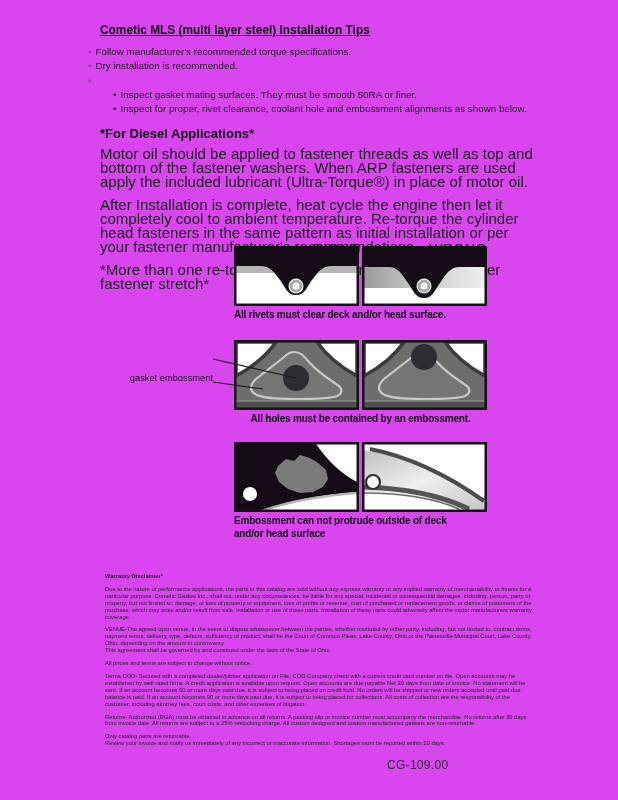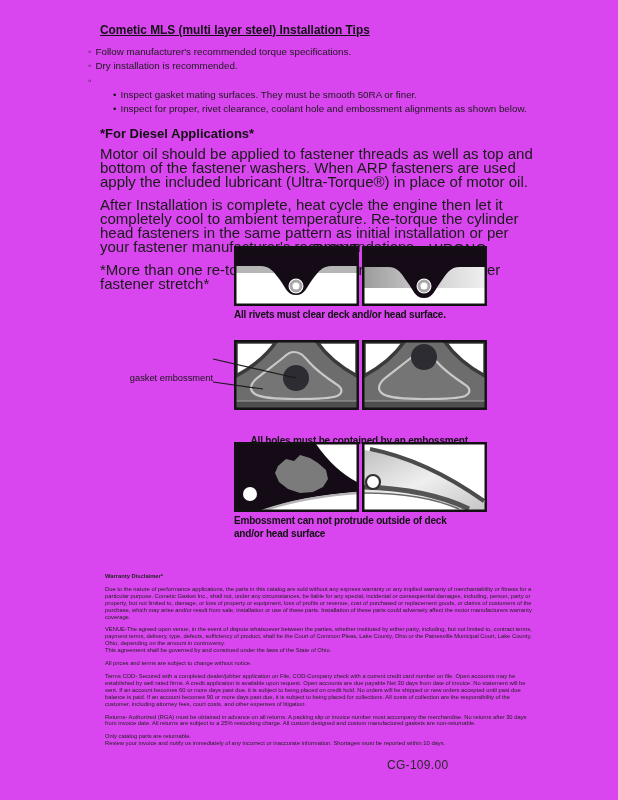--- a/index.html
+++ b/index.html
@@ -19,21 +19,21 @@
   .li{display:flex;}
   .li .mk{margin-right:4px;}
   .li.l2{margin-left:25px;}
   .diesel-h{margin:10px 0 0 12px;font-size:13px;font-weight:bold;color:#111;}
   .body-p{margin:6px 0 0 12px;width:435px;font-size:15px;line-height:14px;}
   .body-p.sp{margin-top:9px;}
   
   .rw{position:absolute;width:125px;text-align:right;font-size:14px;letter-spacing:0.5px;color:#121212;margin-top:12px;}
   .panel{position:absolute;width:125px;}
   .cap{position:absolute;font-size:10px;font-weight:bold;letter-spacing:-0.2px;color:#111;}
-  .cap.center{width:253px;text-align:center;margin-top:22px;}
+  .cap.center{width:253px;text-align:center;}
   .lbl{position:absolute;font-size:9.3px;line-height:10.5px;text-align:right;color:#161616;}
   .leader-overlay{position:absolute;left:108px;top:338px;z-index:5;pointer-events:none;}
   
   .warranty{position:absolute;left:105px;top:573px;width:430px;font-size:5.8px;line-height:6.9px;color:#222;}
   .warranty .wh{font-weight:bold;margin:0 0 6px 0;}
   .warranty p{margin:0 0 6px 0;}
   .warranty .tight{margin:0;}
   .warranty .gap-after{margin-bottom:6px;}
   .footer-code{position:absolute;left:387px;top:758px;font-size:12px;letter-spacing:0.3px;color:#2a2a2a;}
 </style>

